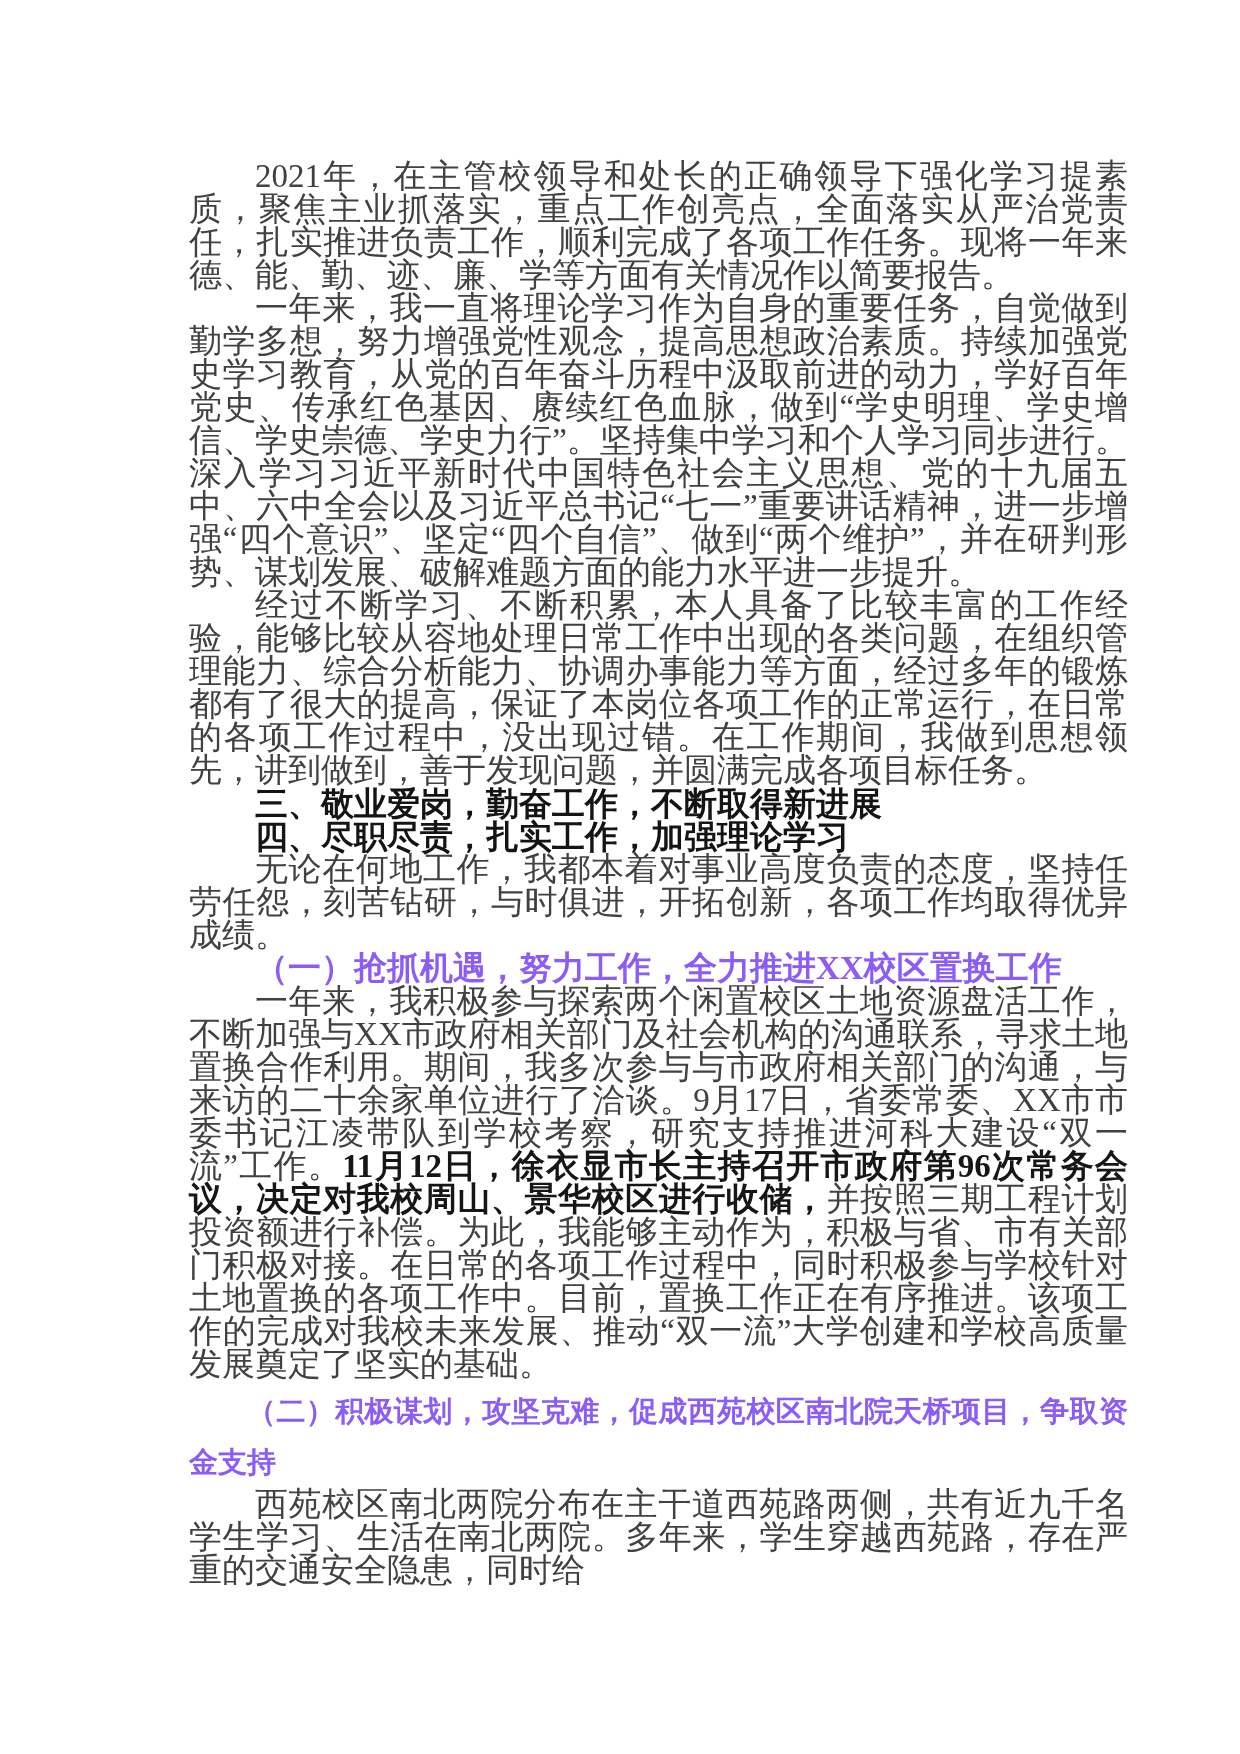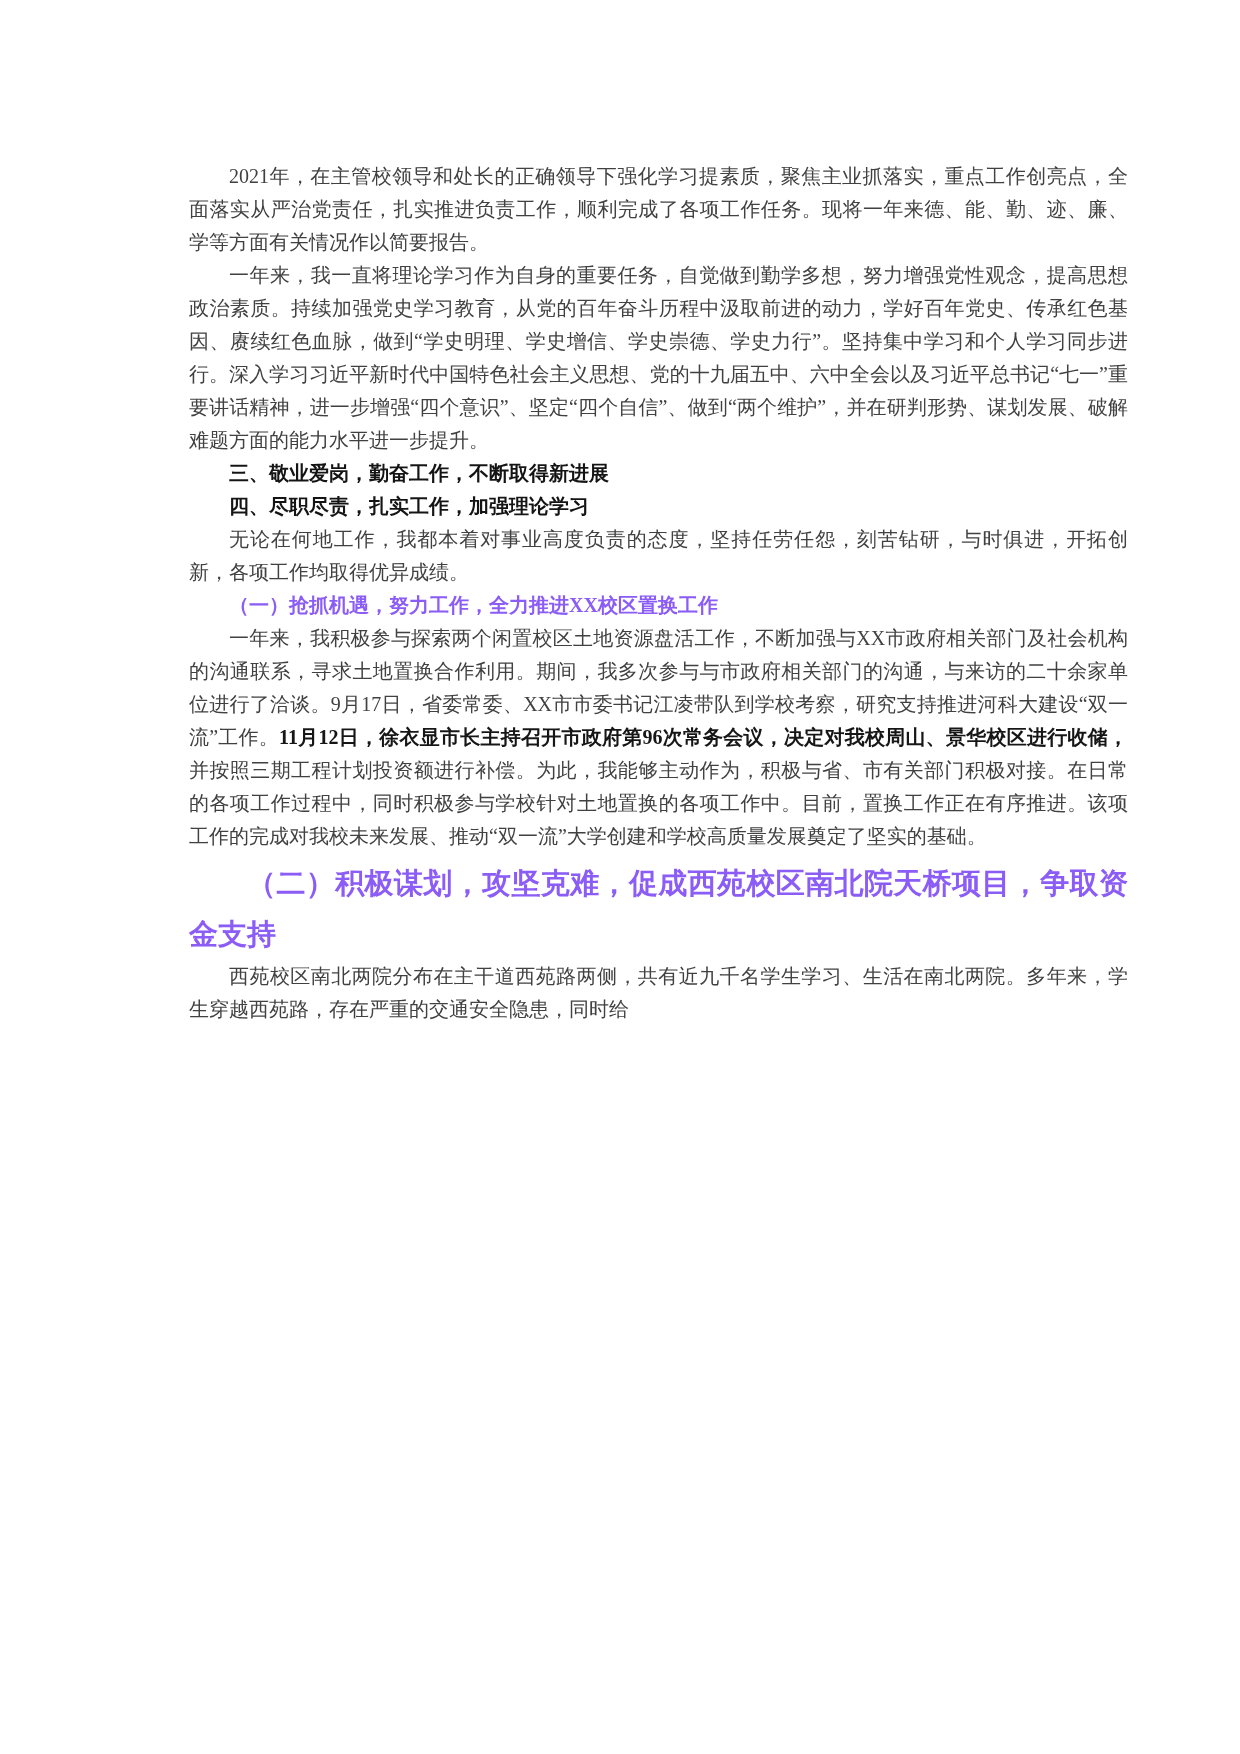--- a/index.html
+++ b/index.html
@@ -22,21 +22,21 @@
     font-family: "Liberation Serif", "DejaVu Serif", serif;
     font-size: 27px;
     line-height: 33px;
     color: #414141;
     text-align: justify;
   }
   .content p, .content h2, .content h3 {
     margin: 0;
     padding: 0;
     text-indent: 2em;
-    font-size: 20px;
+    font-size: 33px;
     font-weight: normal;
   }
   .heading-major {
     font-family: "Liberation Sans", "DejaVu Sans", sans-serif;
     font-weight: bold !important;
     color: #141414;
   }
   .heading-minor {
     font-weight: bold !important;
     color: #8b5cf6;
@@ -59,20 +59,21 @@
 
 <div class="page">
   <div class="content">
 
     <p>2021年，在主管校领导和处长的正确领导下强化学习提素质，聚焦主业抓落实，重点工作创亮点，全面落实从严治党责任，扎实推进负责工作，顺利完成了各项工作任务。现将一年来德、能、勤、迹、廉、学等方面有关情况作以简要报告。</p>
 
 
     <p>一年来，我一直将理论学习作为自身的重要任务，自觉做到勤学多想，努力增强党性观念，提高思想政治素质。持续加强党史学习教育，从党的百年奋斗历程中汲取前进的动力，学好百年党史、传承红色基因、赓续红色血脉，做到“学史明理、学史增信、学史崇德、学史力行”。坚持集中学习和个人学习同步进行。深入学习习近平新时代中国特色社会主义思想、党的十九届五中、六中全会以及习近平总书记“七一”重要讲话精神，进一步增强“四个意识”、坚定“四个自信”、做到“两个维护”，并在研判形势、谋划发展、破解难题方面的能力水平进一步提升。</p>
 
 
+    <p>经过不断学习、不断积累，本人具备了比较丰富的工作经验，能够比较从容地处理日常工作中出现的各类问题，在组织管理能力、综合分析能力、协调办事能力等方面，经过多年的锻炼都有了很大的提高，保证了本岗位各项工作的正常运行，在日常的各项工作过程中，没出现过错。在工作期间，我做到思想领先，讲到做到，善于发现问题，并圆满完成各项目标任务。</p>
 
     <h2 class="heading-major">三、敬业爱岗，勤奋工作，不断取得新进展</h2>
 
 
     <h2 class="heading-major">四、尽职尽责，扎实工作，加强理论学习</h2>
 
     <p>无论在何地工作，我都本着对事业高度负责的态度，坚持任劳任怨，刻苦钻研，与时俱进，开拓创新，各项工作均取得优异成绩。</p>
 
     <h3 class="heading-minor">（一）抢抓机遇，努力工作，全力推进XX校区置换工作</h3>
 

